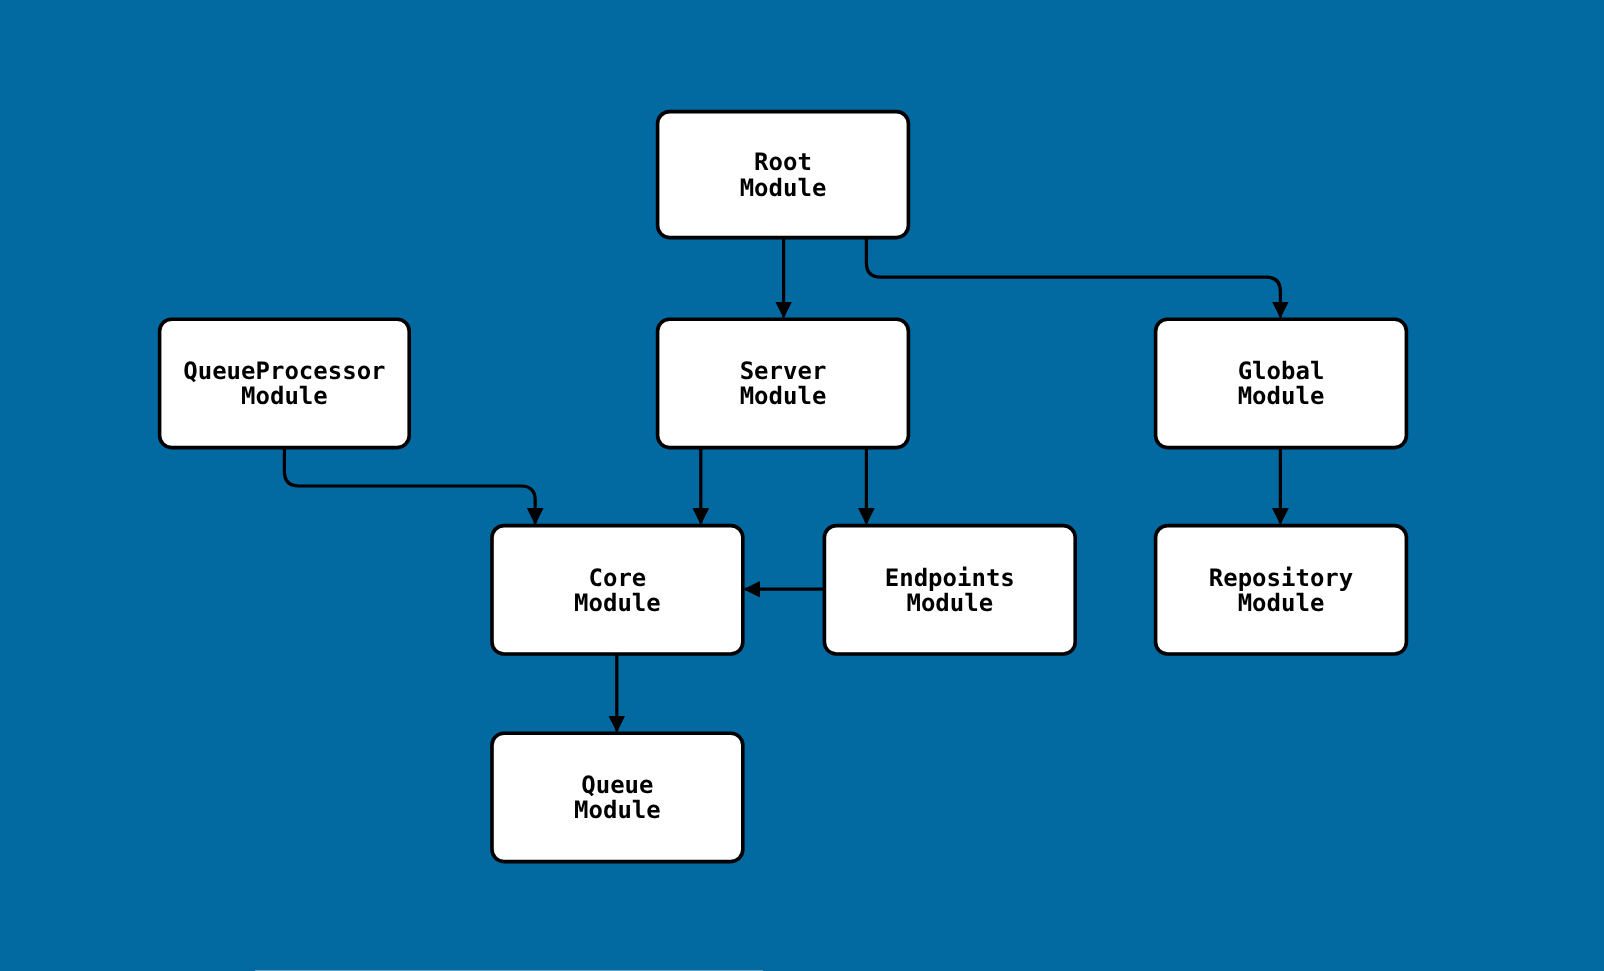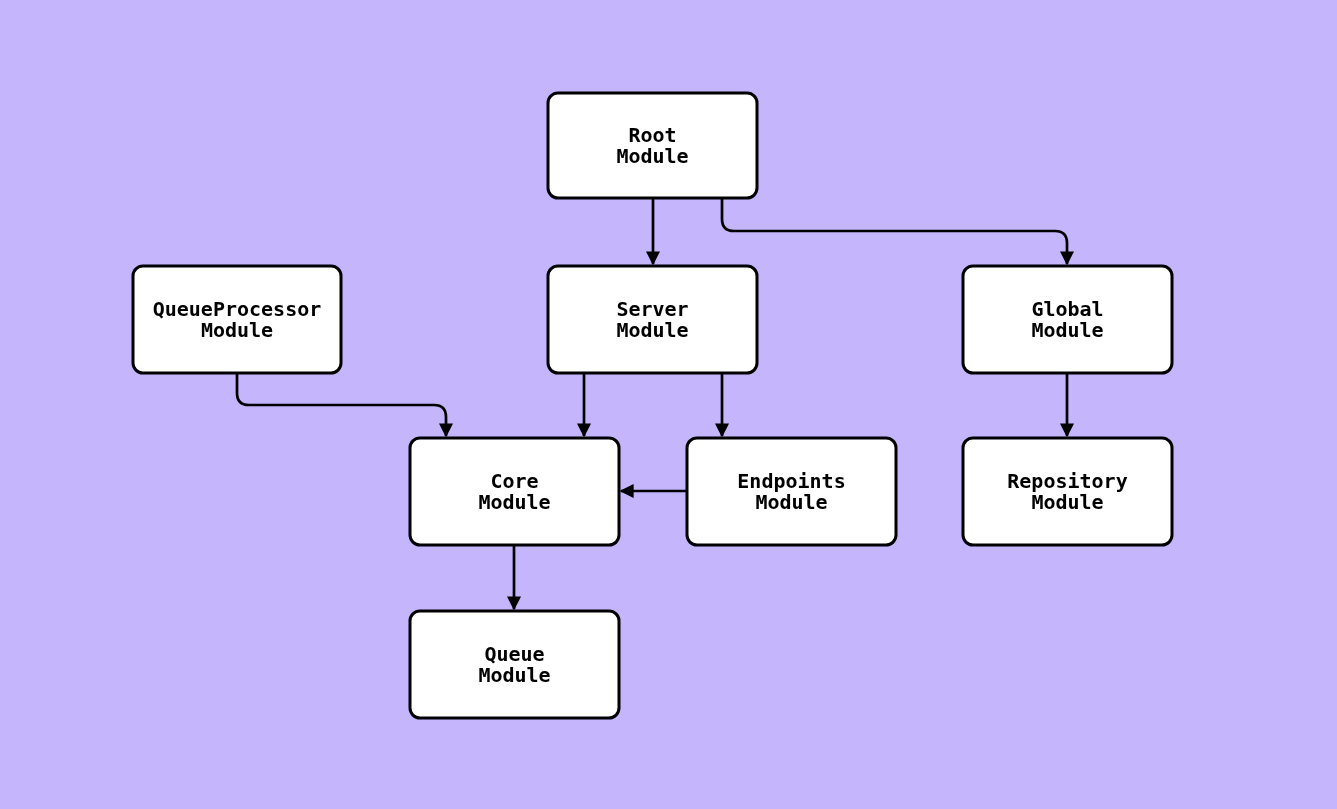--- a/index.html
+++ b/index.html
@@ -29,21 +29,21 @@
     text-anchor: middle;
   }
   .edge-path {
     fill: none;
     stroke-width: 2.7px;
   }
 </style>
 </head>
 <body>
 
-<div class="canvas" style="background: #c4b5fd;">
+<div class="canvas" style="background: #0369a1;">
   <svg class="diagram" viewBox="0 0 1337 809" xmlns="http://www.w3.org/2000/svg">
     <defs>
       <marker id="arrowhead" viewBox="0 0 10 10" markerUnits="userSpaceOnUse" markerWidth="14" markerHeight="21" refX="9" refY="5" orient="auto">
         <path d="M0,0 L10,5 L0,10 Z" fill="#000000"></path>
       </marker>
     </defs>
     <g id="edges-layer">
         <path class="edge-path" d="M653,198 L653,264" stroke="#000000" marker-end="url(#arrowhead)"></path>
         <path class="edge-path" d="M722,198 L722,219 Q722,231 734,231 L1055,231 Q1067,231 1067,243 L1067,264" stroke="#000000" marker-end="url(#arrowhead)"></path>
         <path class="edge-path" d="M237,373 L237,393 Q237,405 249,405 L434,405 Q446,405 446,417 L446,436" stroke="#000000" marker-end="url(#arrowhead)"></path>

